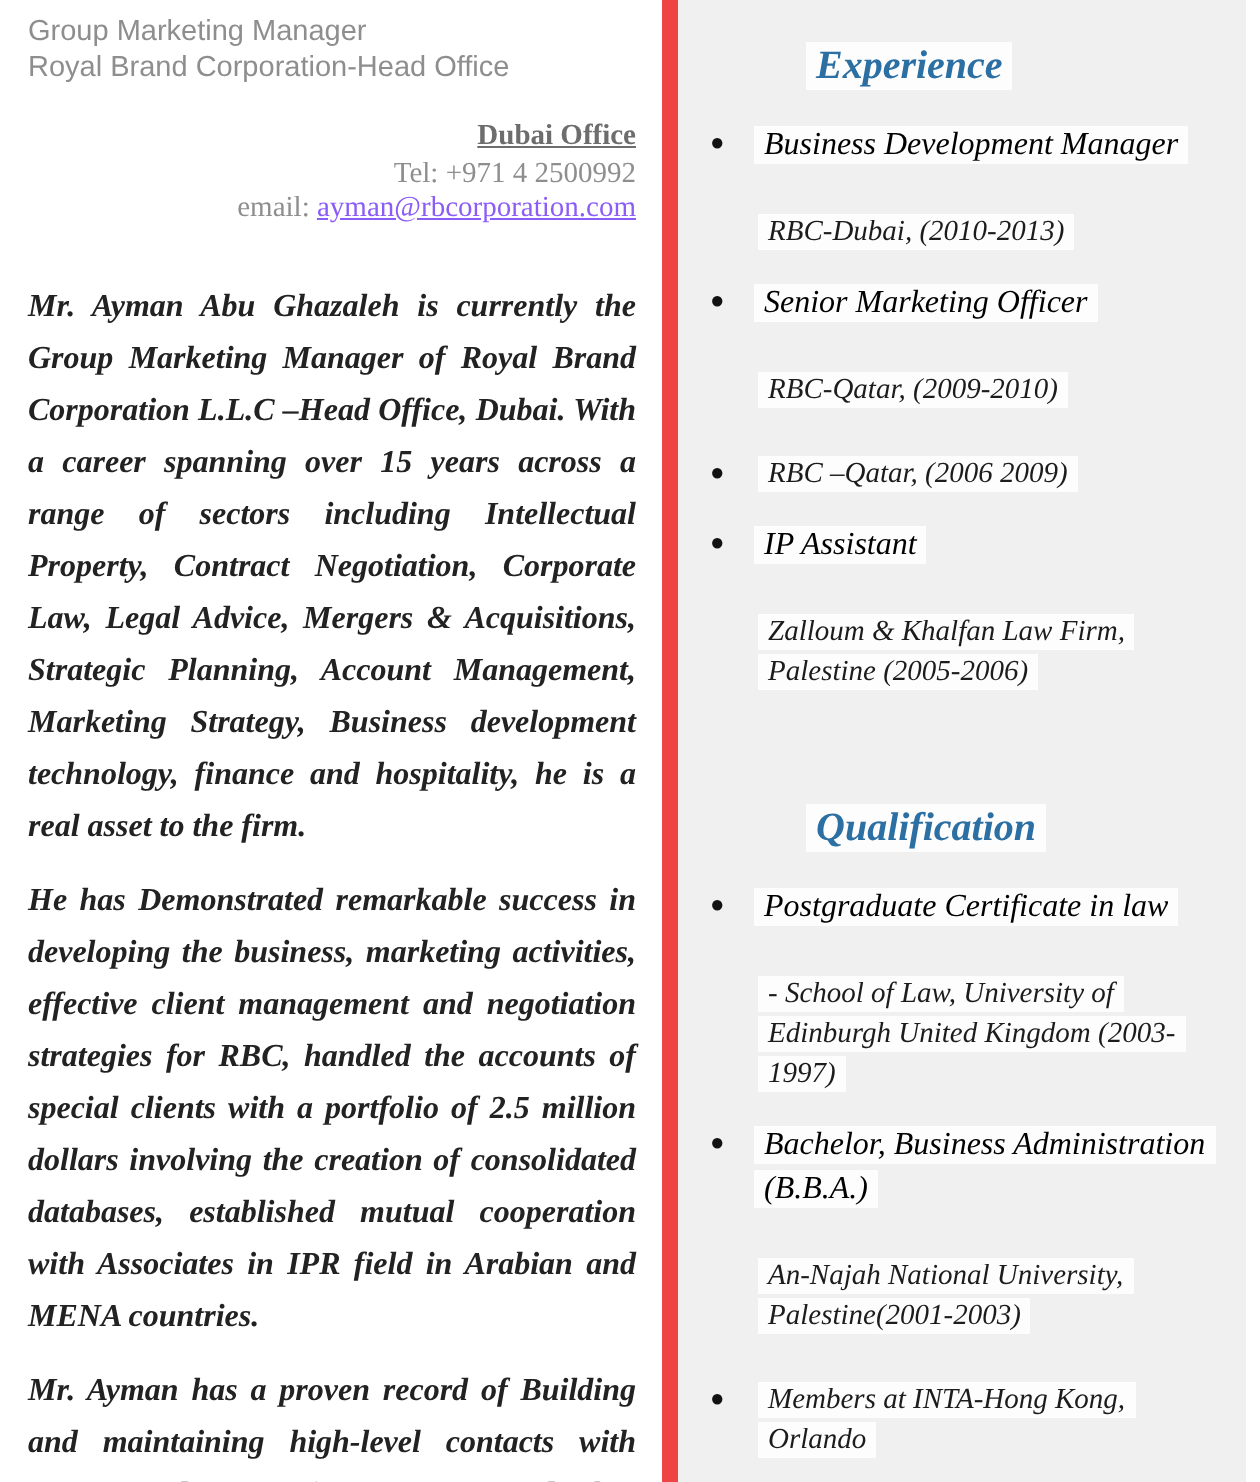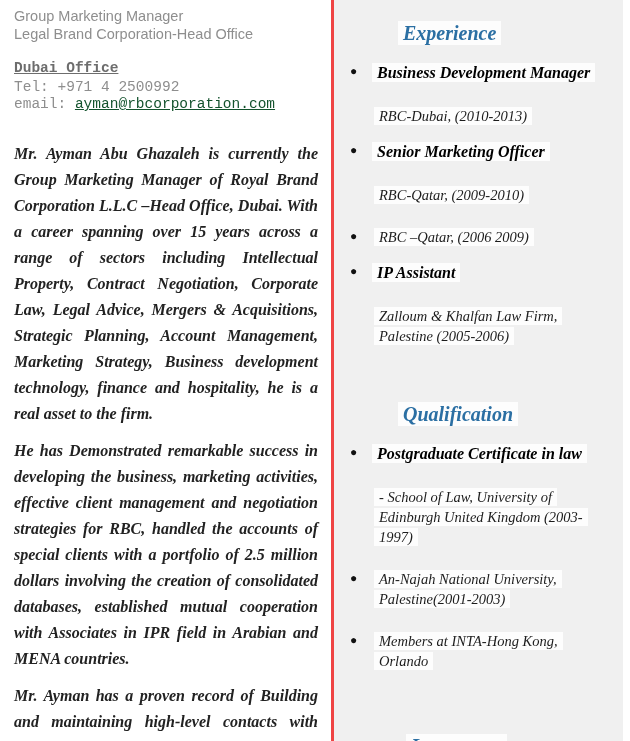--- a/index.html
+++ b/index.html
@@ -17,45 +17,46 @@
     padding:8px 13px 0 14px;
     background:#ffffff;
   }
   .head-block{
     font-family:"Liberation Sans", sans-serif;
     font-size:14.5px;line-height:17.5px;
     color:#8e8e8e;
   }
   .contact-block{
     margin-top:17px;
-    font-family:Liberation Mono, monospace;
+    font-family:Liberation Serif, serif;
     font-size:14.5px;line-height:17.5px;
     color:#8e8e8e;
+    text-align:right;
   }
   .office-name{
     font-weight:bold;color:#6d6d6d;text-decoration:underline;
     display:inline-block;margin-bottom:1px;
   }
   .email-link{
-    color:#14532d;text-decoration:underline;cursor:pointer;margin-top:25px;
+    color:#8b5cf6;text-decoration:underline;cursor:pointer;margin-top:25px;
   }
   .bio{
     margin-top:27px;
     font-style:italic;
     font-size:16px;line-height:26px;
     color:#222222;
     text-align:justify;
   }
   .bio p{margin:0 0 11px 0;font-weight:bold;}
   
   .panel{
     position:absolute;left:331px;top:0;width:292px;height:741px;
     background:#f0f0f0;
     box-sizing:border-box;
-    border-left:3px solid #ef4444;
+    border-left:8px solid #ef4444;
     padding-top:20px;
   }
   .sec-heading{
     margin:0 0 0 64px;
     font-size:20px;line-height:26px;
     font-weight:bold;font-style:italic;
     color:#2b6fa3;
     display:inline-block;
   }
   .hl{background:#fdfdfd;padding:1px 5px;box-decoration-break:clone;-webkit-box-decoration-break:clone;}
@@ -65,21 +66,21 @@
     padding-left:38px;padding-right:10px;
     margin-bottom:15px;
   }
   .bullet{
     position:absolute;left:16px;top:2px;
     font-size:12px;color:#111111;
     font-style:normal;
   }
   .item-title{
     font-size:16px;line-height:22px;
-    font-weight:bold;font-style:italic;
+    font-weight:normal;font-style:italic;
     color:#000000;
     max-width:252px;display:inline-block;
   }
   .item-detail{
     font-size:14.5px;line-height:20px;
     font-style:italic;color:#1c1c1c;
     max-width:252px;display:block;
     padding-left:2px;
     margin-top:22px;
   }
@@ -93,21 +94,21 @@
   }
   .lang-item .bullet{left:77px;top:1px;}
 </style>
 </head>
 <body>
 
 <div class="left-col">
 
   <div class="head-block">
     <div>Group Marketing Manager</div>
-    <div>Legal Brand Corporation-Head Office</div>
+    <div>Royal Brand Corporation-Head Office</div>
   </div>
 
   <div class="contact-block">
     <span class="office-name">Dubai Office</span>
     <div>Tel: +971 4 2500992</div>
     <div><span>email: </span><a class="email-link">ayman@rbcorporation.com</a></div>
   </div>
 
   <div class="bio">
     <p>Mr. Ayman Abu Ghazaleh is currently the Group Marketing Manager of Royal Brand Corporation L.L.C –Head Office, Dubai. With a career spanning over 15 years  across a range of sectors including  Intellectual Property, Contract Negotiation, Corporate Law, Legal Advice, Mergers &amp; Acquisitions, Strategic Planning, Account Management, Marketing Strategy, Business development technology, finance and hospitality, he  is a real  asset to the firm.</p>
@@ -146,20 +147,21 @@
   
   <h2 class="sec-heading qual-gap"><span class="hl">Qualification</span></h2>
   <ul class="sec-list">
     <li class="sec-item">
       <span class="bullet">●</span>
       <span class="item-title"><span class="hl">Postgraduate Certificate in law</span></span>
       <span class="item-detail"><span class="hl">- School of Law, University of Edinburgh United Kingdom (2003-1997)</span></span>
     </li>
     <li class="sec-item">
       <span class="bullet">●</span>
+      <span class="item-title"><span class="hl">Bachelor, Business Administration (B.B.A.)</span></span>
       <span class="item-detail"><span class="hl">An-Najah National University, Palestine(2001-2003)</span></span>
     </li>
     <li class="sec-item">
       <span class="bullet">●</span>
       <span class="item-detail"><span class="hl">Members at INTA-Hong Kong, Orlando</span></span>
     </li>
   </ul>
 
   
   <h2 class="sec-heading lang-gap"><span class="hl">Languages</span></h2>

